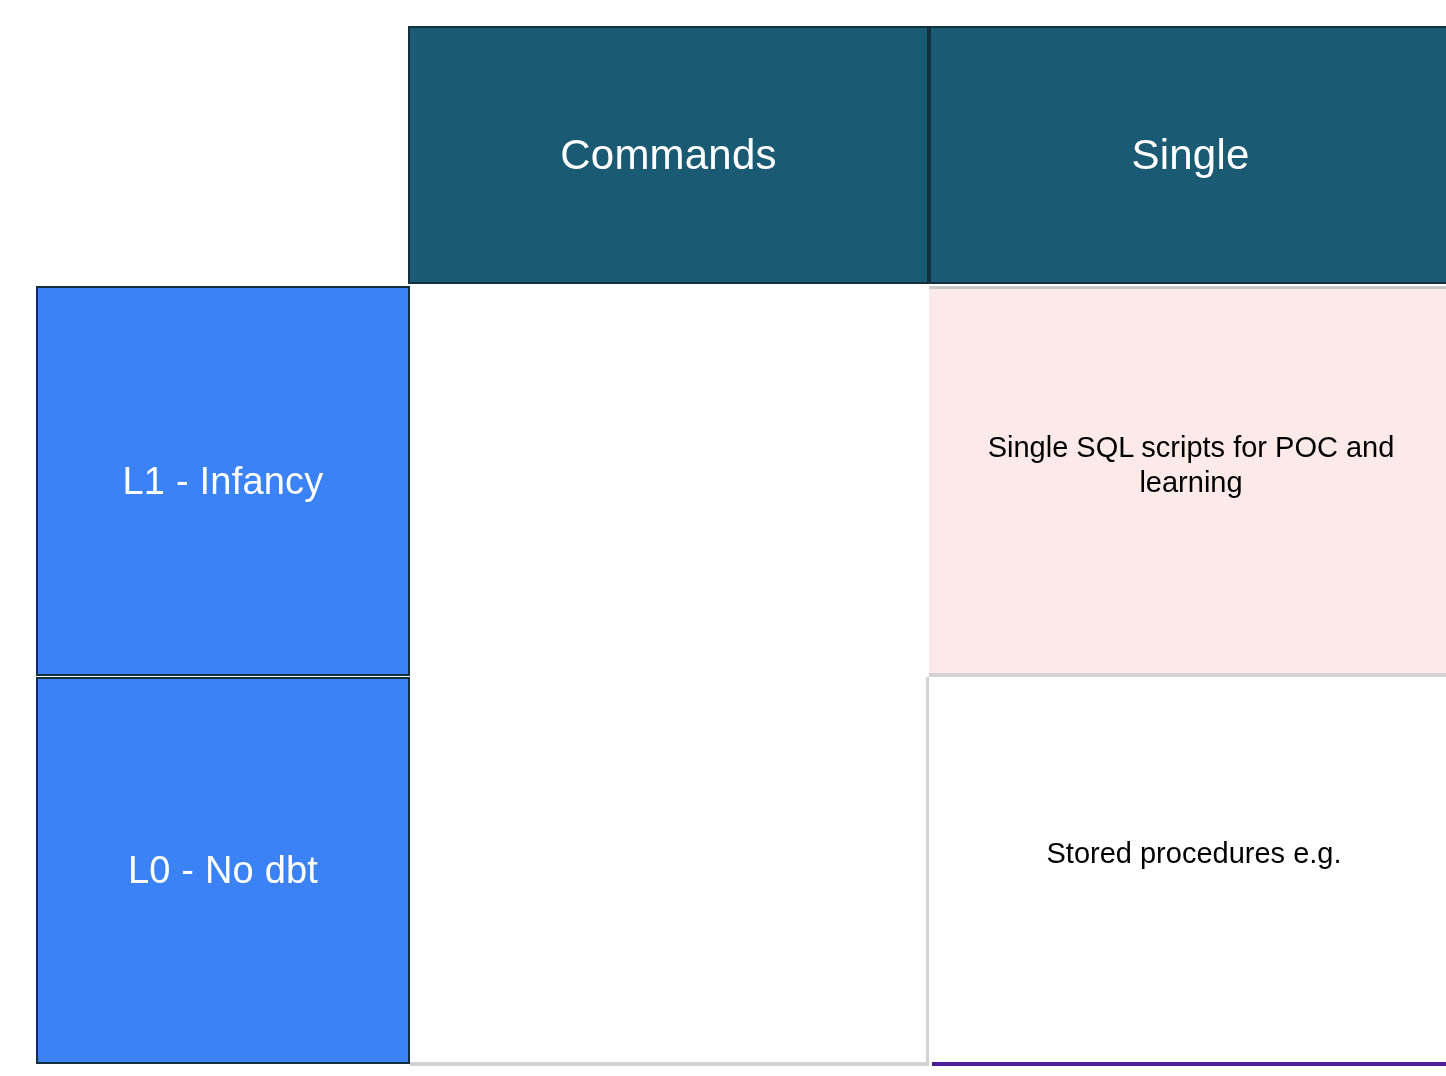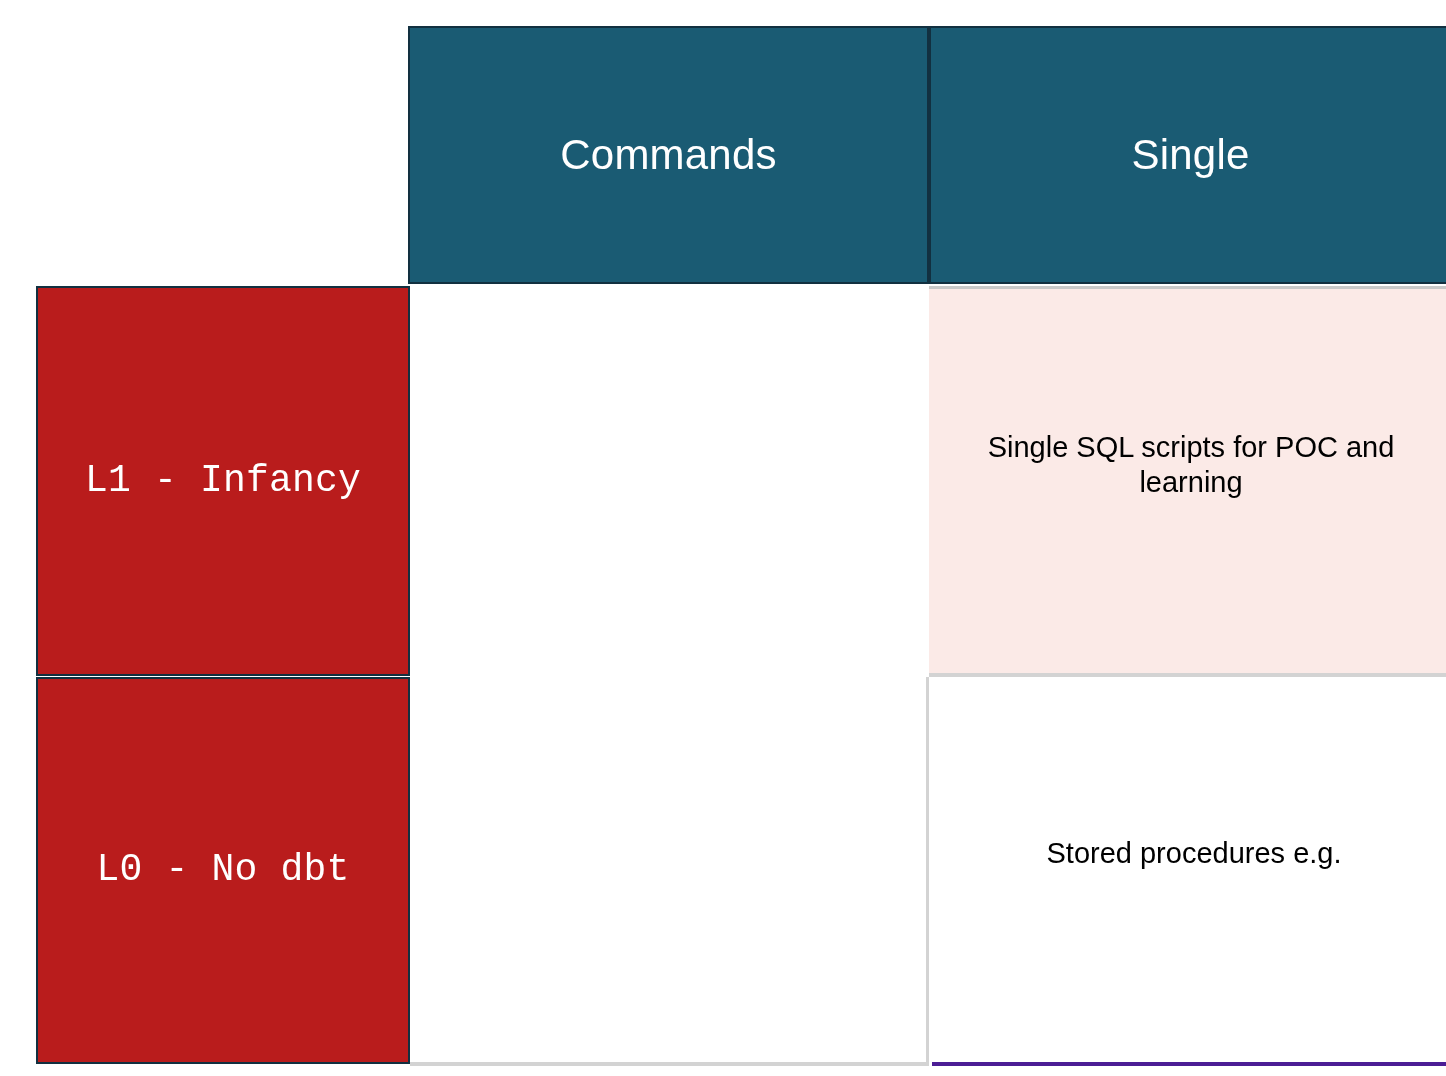--- a/index.html
+++ b/index.html
@@ -54,30 +54,29 @@
     left: 917px;
     top: 26px;
     width: 523px;
     height: 258px;
   }
 
   
   .row-header {
     position: absolute;
     box-sizing: border-box;
-    background: #b91c1c;
+    background: #3b82f6;
     border: 2px solid #123040;
     display: flex;
     align-items: center;
     justify-content: center;
     color: #ffffff;
     font-size: 38px;
     font-weight: 400;
     letter-spacing: 0.2px;
-    font-family: Liberation Mono, monospace;
   }
   .row-header.lvl-l1 {
     left: 24px;
     top: 286px;
     width: 374px;
     height: 390px;
   }
   .row-header.lvl-l0 {
     left: 24px;
     top: 677px;

